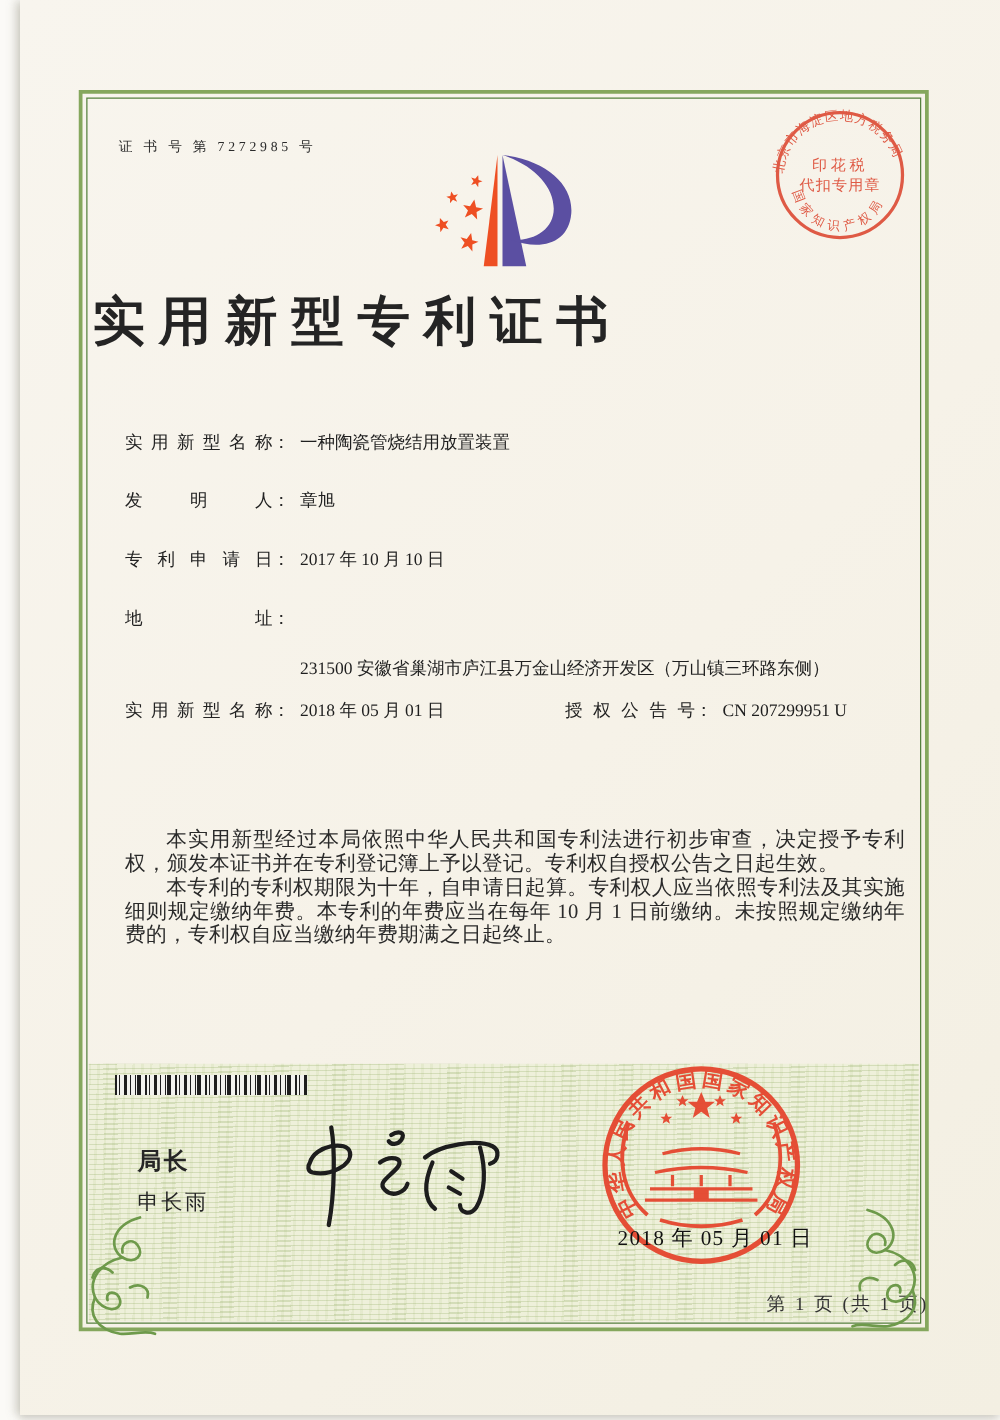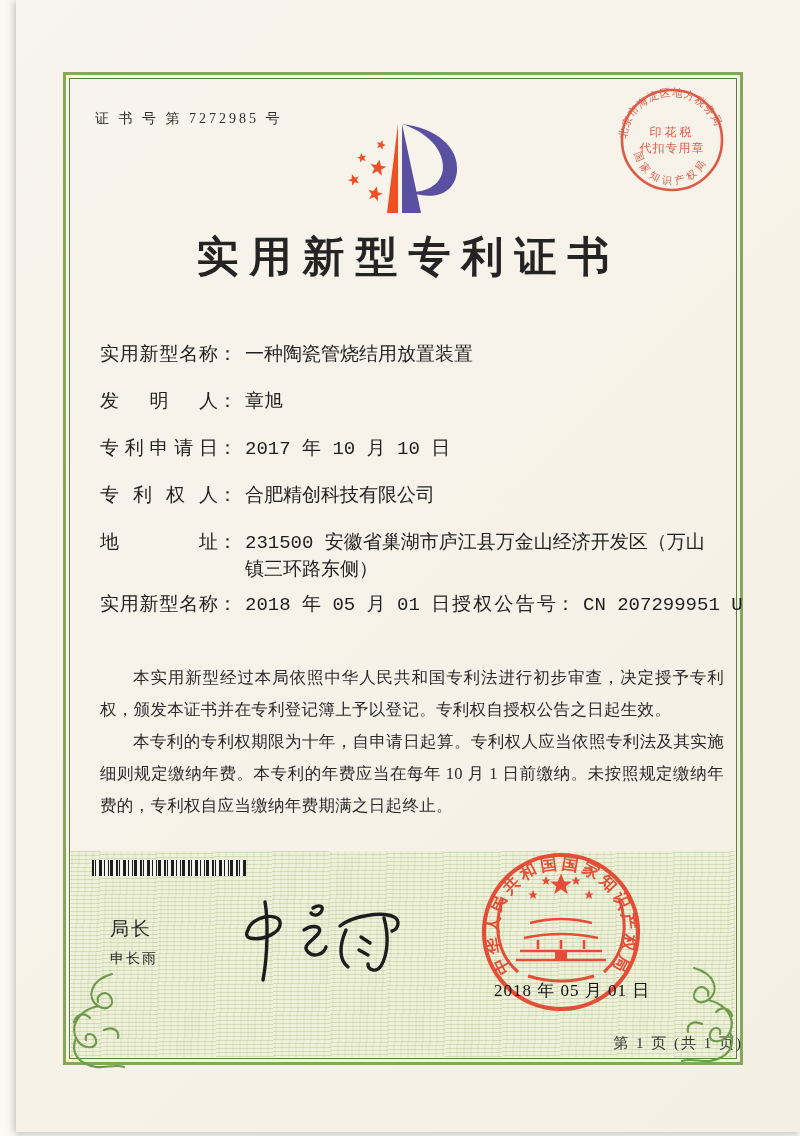--- a/index.html
+++ b/index.html
@@ -26,59 +26,59 @@
   
   .band {
     position:absolute; left:5px; right:5px; bottom:5px; height:206px;
     background-color:#eef0da;
     background-image:
       repeating-linear-gradient(179deg, rgba(133,163,84,.25) 0 1px, rgba(0,0,0,0) 1px 4px),
       repeating-linear-gradient(92deg, rgba(160,185,110,.12) 0 2px, rgba(0,0,0,0) 2px 7px);
   }
   .cert-no {
     position:absolute; left:79px; top:110px;
-    font-size:14px; letter-spacing:3px; color:#2b2b2b;
+    font-size:11px; letter-spacing:3px; color:#2b2b2b;
   }
   .logo { position:absolute; left:329px; top:120px; width:120px; height:110px; }
   .tax-stamp { position:absolute; left:596px; top:80px; width:120px; height:120px; opacity:.92; }
   .title {
     position:absolute; left:47px; top:229px; width:680px;
-    text-align:center; font-size:42px; font-weight:700;
+    font-size:42px; font-weight:700;
     letter-spacing:11px; color:#242424; text-indent:11px;
   }
-  .rows { position:absolute; left:84px; top:342px; width:626px; font-size:19px;font-family:Liberation Mono, monospace; }
+  .rows { position:absolute; left:84px; top:342px; width:626px; font-size:14px; }
   .row { margin-bottom:21px; line-height:26px; white-space:nowrap; }
   .row.addr { margin-bottom:4px; white-space:normal; }
   .lbl {
     display:inline-block; width:118px; vertical-align:top;
     text-align:justify; text-align-last:justify; color:#222;
   }
   .colon { display:inline-block; vertical-align:top; }
   .val { display:inline-block; vertical-align:top; padding-left:8px; color:#1f1f1f; }
-  .val.wide { width:476px; line-height:27px; }
+  .val.wide { width:476px; line-height:27px;margin-top:39px; }
   .grant-row { position:relative; line-height:26px; margin-top:8px; white-space:nowrap; }
   .grant-right { position:absolute; left:352px; top:0; }
   .paras {
     position:absolute; left:84px; top:662px; width:624px;
-    font-size:16.5px; line-height:32px; letter-spacing:.3px; color:#2a2a2a;
+    font-size:16.5px; line-height:19px; letter-spacing:.3px; color:#2a2a2a;
     text-align:justify;
   }
   .paras p { text-indent:2em; }
   .barcode {
     position:absolute; left:76px; top:860px; width:154px; height:16px;
     background:repeating-linear-gradient(90deg,
       #1e1e1e 0 2px, #f2f2ee 2px 3px,
       #1e1e1e 3px 4px, #f2f2ee 4px 7px,
       #1e1e1e 7px 10px,#f2f2ee 10px 12px,
       #1e1e1e 12px 13px,#f2f2ee 13px 16px,
       #1e1e1e 16px 17px,#f2f2ee 17px 18px,
       #1e1e1e 18px 21px,#f2f2ee 21px 24px);
   }
-  .signer-title { position:absolute; left:94px; top:916px; font-size:19px; letter-spacing:2px; }
-  .signer-name  { position:absolute; left:94px; top:950px; font-size:14px; letter-spacing:2px; }
+  .signer-title { position:absolute; left:94px; top:916px; font-size:19px; letter-spacing:2px;font-weight:bold; }
+  .signer-name  { position:absolute; left:94px; top:950px; font-size:17px; letter-spacing:2px; }
   .signature { position:absolute; left:218px; top:896px; width:180px; height:92px; }
   .seal { position:absolute; left:449px; top:836px; width:192px; height:192px; opacity:.95; }
   .seal-date {
     position:absolute; left:478px; top:979px; width:170px;
     font-size:17px; letter-spacing:1px; color:#111; z-index:5;
   }
   .footer {
     position:absolute; left:47px; top:1034px; width:680px;
     text-align:right; font-size:15px; letter-spacing:2px; color:#333;
   }
@@ -132,23 +132,20 @@
   <div class="rows">
     <div class="row">
       <span class="lbl">实用新型名称</span><span class="colon">：</span><span class="val">一种陶瓷管烧结用放置装置</span>
     </div>
     <div class="row">
       <span class="lbl">发明人</span><span class="colon">：</span><span class="val">章旭</span>
     </div>
     <div class="row">
       <span class="lbl">专利申请日</span><span class="colon">：</span><span class="val">2017 年 10 月 10 日</span>
     </div>
-    <div class="row">
-      <span class="lbl">专利权人</span><span class="colon">：</span><span class="val">合肥精创科技有限公司</span>
-    </div>
     <div class="row addr">
       <span class="lbl">地址</span><span class="colon">：</span><span class="val wide">231500 安徽省巢湖市庐江县万金山经济开发区（万山镇三环路东侧）</span>
     </div>
     <div class="grant-row">
       <span class="lbl">实用新型名称</span><span class="colon">：</span><span class="val">2018 年 05 月 01 日</span>
       <span class="grant-right">
         <span class="lbl" style="width:104px">授权公告号</span><span class="colon">：</span><span class="val">CN 207299951 U</span>
       </span>
     </div>
   </div>

